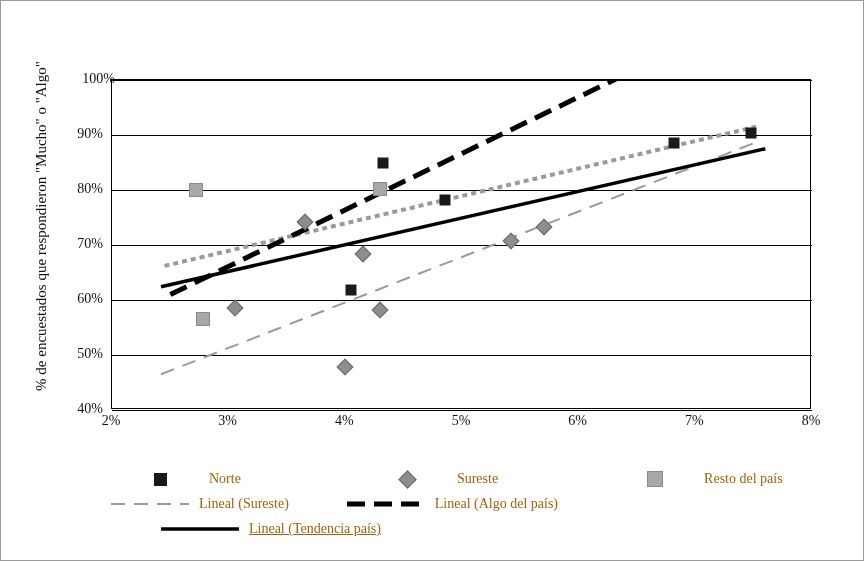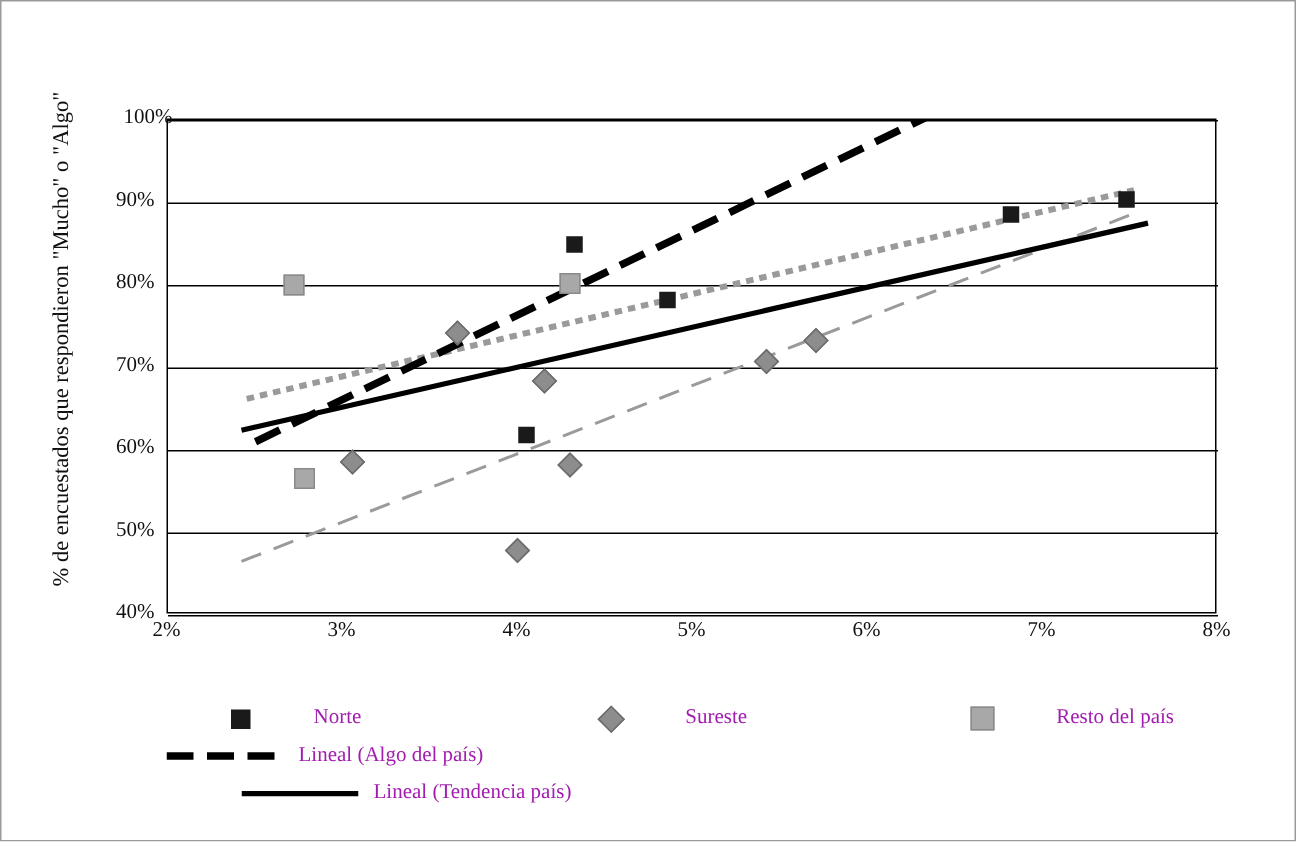--- a/index.html
+++ b/index.html
@@ -61,21 +61,21 @@
     color:#111;
   }
 
   
   .mk{position:absolute;transform:translate(-50%,-50%);}
   .mk-square{width:11px;height:11px;background:#1a1a1a;}
   .mk-diamond{width:10px;height:10px;background:#8d8d8d;transform:translate(-50%,-50%) rotate(45deg);border:1px solid #6a6a6a;}
   .mk-gsquare{width:12px;height:12px;background:#a8a8a8;border:1px solid #8a8a8a;}
 
   
-  .legend{position:absolute;left:110px;top:470px;width:720px;font-size:14px;color:#a21caf;}
+  .legend{position:absolute;left:110px;top:470px;width:720px;font-size:14px;color:#a16207;}
   .legrow{display:flex;align-items:center;margin-bottom:9px;}
   .legitem{display:flex;align-items:center;}
   .legtext{white-space:nowrap;}
   .swatch{width:78px;height:14px;position:relative;margin-right:10px;flex:0 0 78px;display:flex;align-items:center;justify-content:center;}
   .sw-sq{width:13px;height:13px;background:#1a1a1a;}
   .sw-di{width:11px;height:11px;background:#8d8d8d;transform:rotate(45deg);border:1px solid #6a6a6a;}
   .sw-gs{width:14px;height:14px;background:#a8a8a8;border:1px solid #8a8a8a;}
 </style>
 </head>
 <body>
@@ -156,31 +156,39 @@
           <span class="legtext">Sureste</span>
         </span>
         <span class="legitem" style="margin-right: 10px;">
           <span class="swatch">
             <span class="sw-gs"></span>
           </span>
           <span class="legtext">Resto del país</span>
         </span>
       </div>
     <div class="legrow" id="legrow2" style="padding-left: 0px;">
+        <span class="legitem" style="margin-right: 58px;">
+          <span class="swatch">
+            <svg width="78" height="14" style="position: absolute; left: 0px; top: 0px;">
+              <line x1="0" y1="7" x2="78" y2="7" stroke="#9a9a9a" stroke-width="2" stroke-dasharray="14,9"></line>
+            </svg>
+          </span>
+          <span class="legtext">Lineal (Sureste)</span>
+        </span>
         <span class="legitem" style="margin-right: 10px;">
           <span class="swatch">
             <svg width="78" height="14" style="position: absolute; left: 0px; top: 0px;">
               <line x1="0" y1="7" x2="78" y2="7" stroke="#000000" stroke-width="5" stroke-dasharray="18,9"></line>
             </svg>
           </span>
           <span class="legtext">Lineal (Algo del país)</span>
         </span>
       </div>
     <div class="legrow" id="legrow3" style="padding-left: 50px;">
-        <span class="legitem" style="">
+        <span class="legitem" style=" text-decoration: underline;">
           <span class="swatch">
             <svg width="78" height="14" style="position: absolute; left: 0px; top: 0px;">
               <line x1="0" y1="7" x2="78" y2="7" stroke="#000000" stroke-width="3.5"></line>
             </svg>
           </span>
           <span class="legtext">Lineal (Tendencia país)</span>
         </span>
       </div>
   </div>
 

